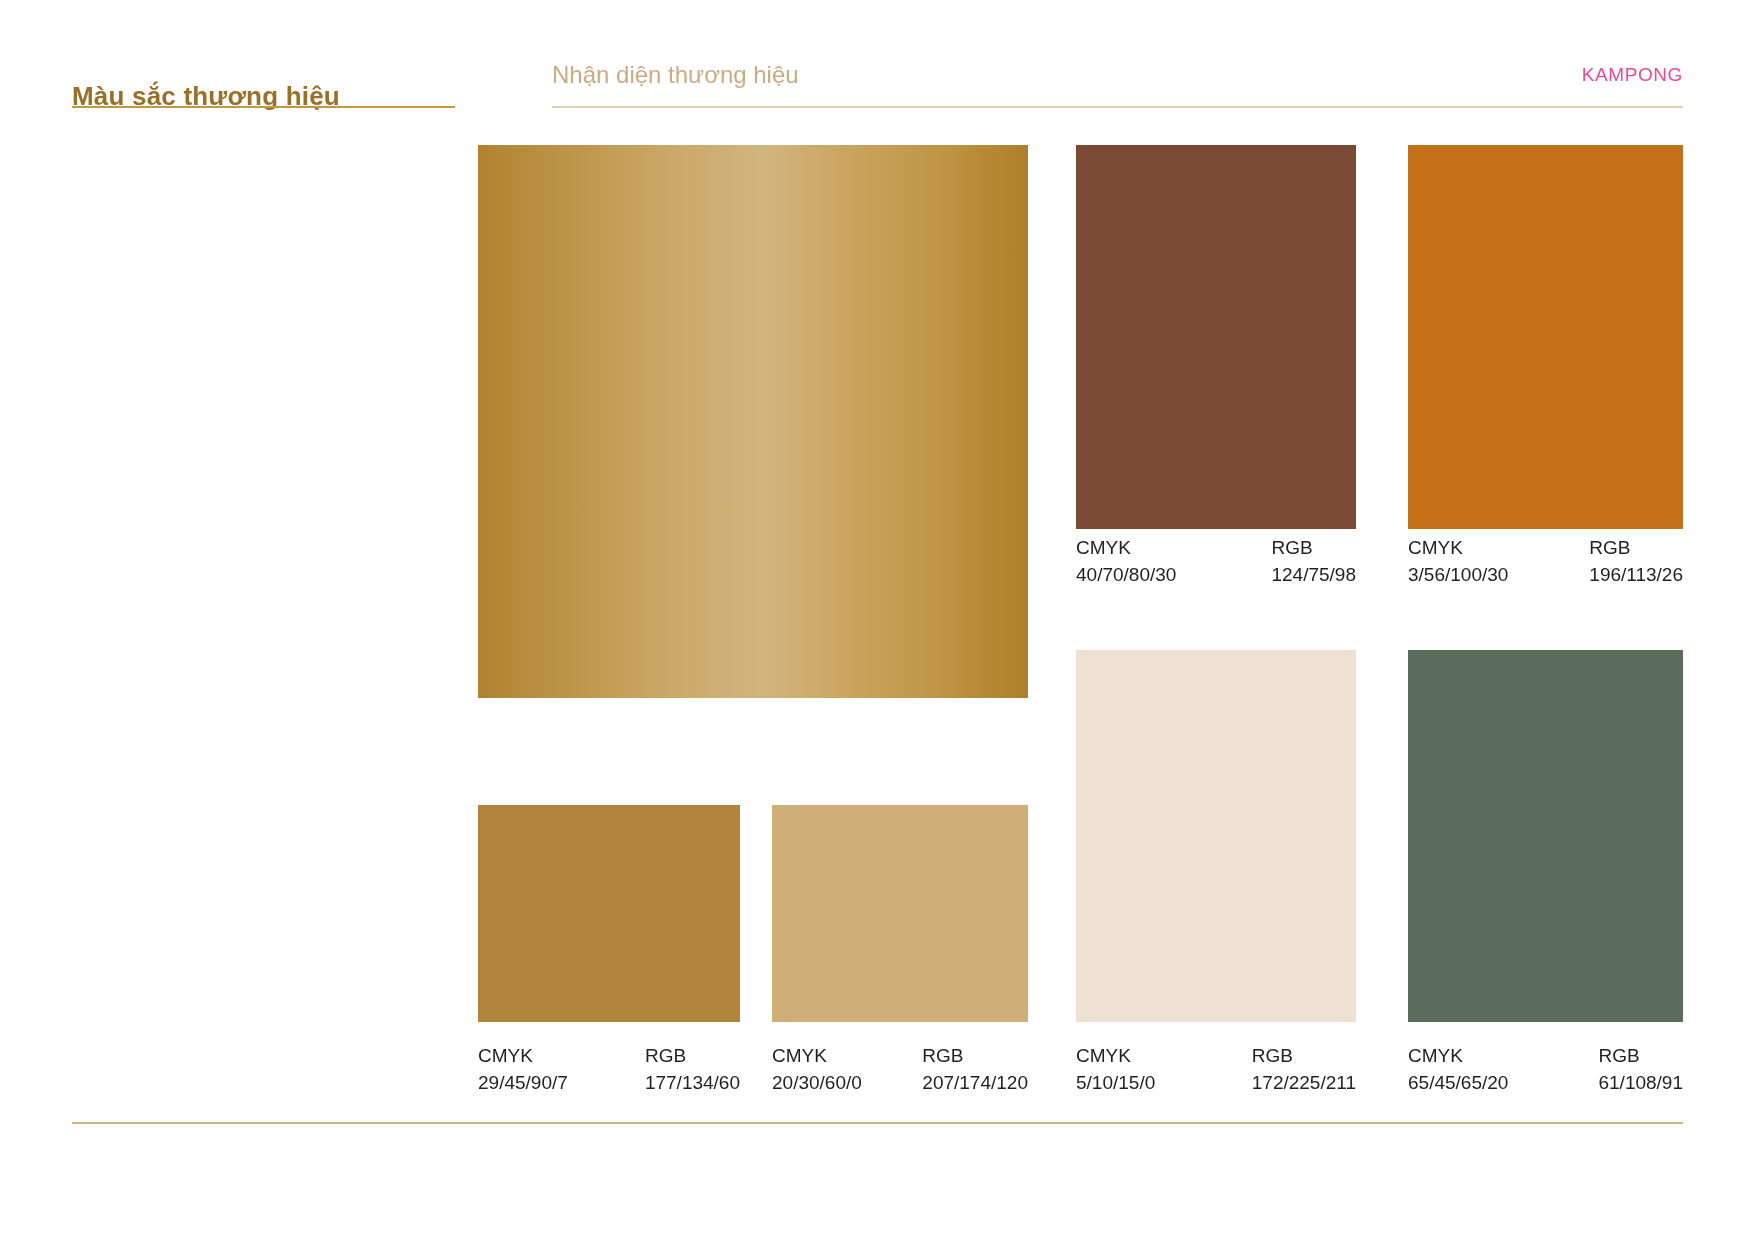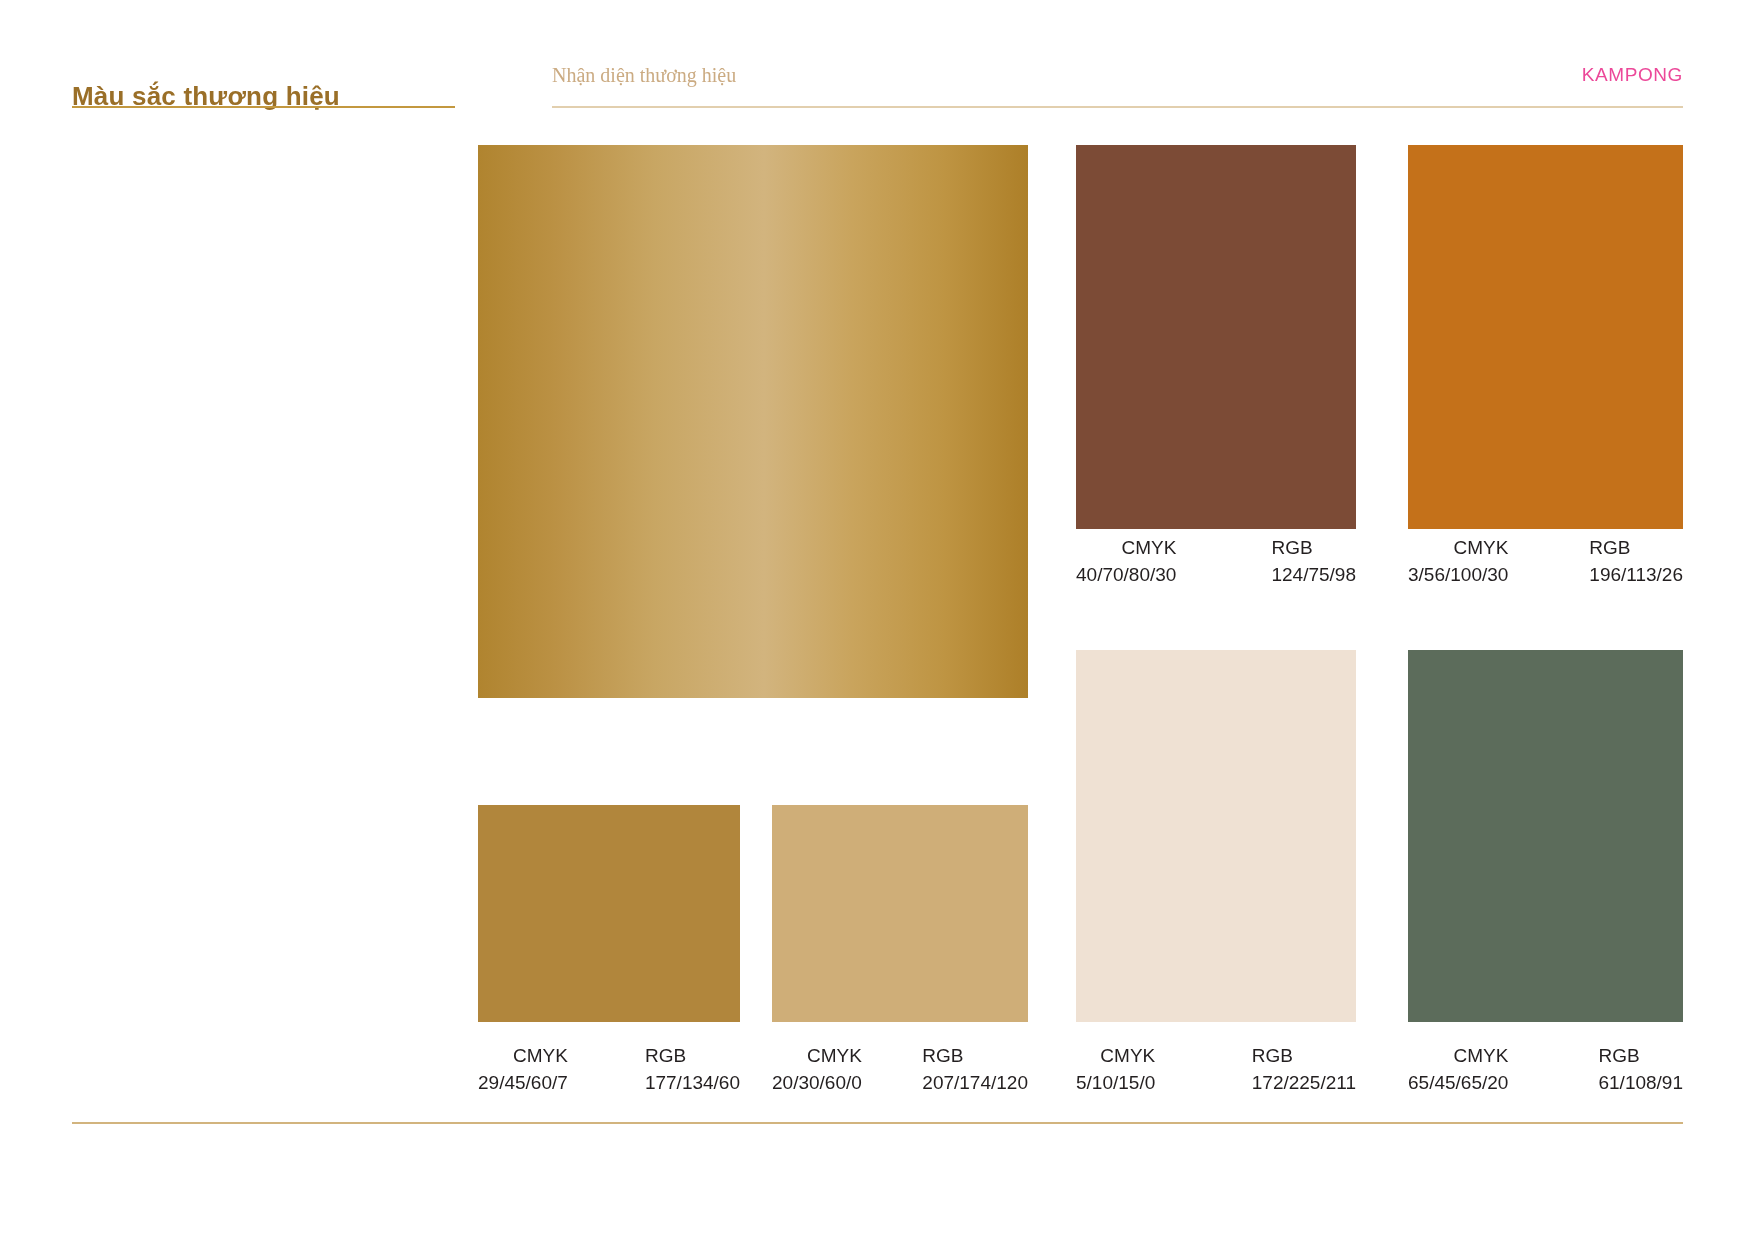--- a/index.html
+++ b/index.html
@@ -50,25 +50,24 @@
   .subtitle-block {
     position: absolute;
     left: 415px;
     top: 0;
     right: 0;
   }
   .page-subtitle {
     position: absolute;
     left: 65px;
     top: 2px;
-    font-size: 20px;
+    font-size: 24px;
     color: #cbab82;
     line-height: 34px;
     white-space: nowrap;
-    font-family: Liberation Serif, serif;
   }
   .brand-name {
     position: absolute;
     right: 0;
     top: 5px;
     font-size: 19px;
     letter-spacing: .6px;
     color: #ec4899;
     line-height: 28px;
     white-space: nowrap;
@@ -105,21 +104,21 @@
   .labels {
     position: absolute;
     display: flex;
     justify-content: space-between;
     align-items: flex-start;
     font-size: 19px;
     line-height: 27px;
     color: #231f20;
     white-space: nowrap;
   }
-  .labels .col-left  { text-align: right; }
+  .labels .col-left  { text-align: left; }
   .labels .col-right { }
   .labels .key   { display: block; }
   .labels .value { display: block; }
 
   
   #sw-gradient      { left: 478px;  top: 145px; width: 550px;  height: 553px; }
   #sw-brown         { left: 1076px; top: 145px; width: 280px;  height: 384px; }
   #sw-orange        { left: 1408px; top: 145px; width: 275px;  height: 384px; }
   #sw-cream         { left: 1076px; top: 650px; width: 280px;  height: 372px; }
   #sw-green         { left: 1408px; top: 650px; width: 275px;  height: 372px; }
@@ -198,21 +197,21 @@
   </span>
   <span class="col-right">
     <span class="key">RGB</span>
     <span class="value">196/113/26</span>
   </span>
 </div>
 
 <div class="labels" id="lb-darkgold">
   <span class="col-left">
     <span class="key">CMYK</span>
-    <span class="value">29/45/60/7</span>
+    <span class="value">29/45/90/7</span>
   </span>
   <span class="col-right">
     <span class="key">RGB</span>
     <span class="value">177/134/60</span>
   </span>
 </div>
 
 <div class="labels" id="lb-tan">
   <span class="col-left">
     <span class="key">CMYK</span>

